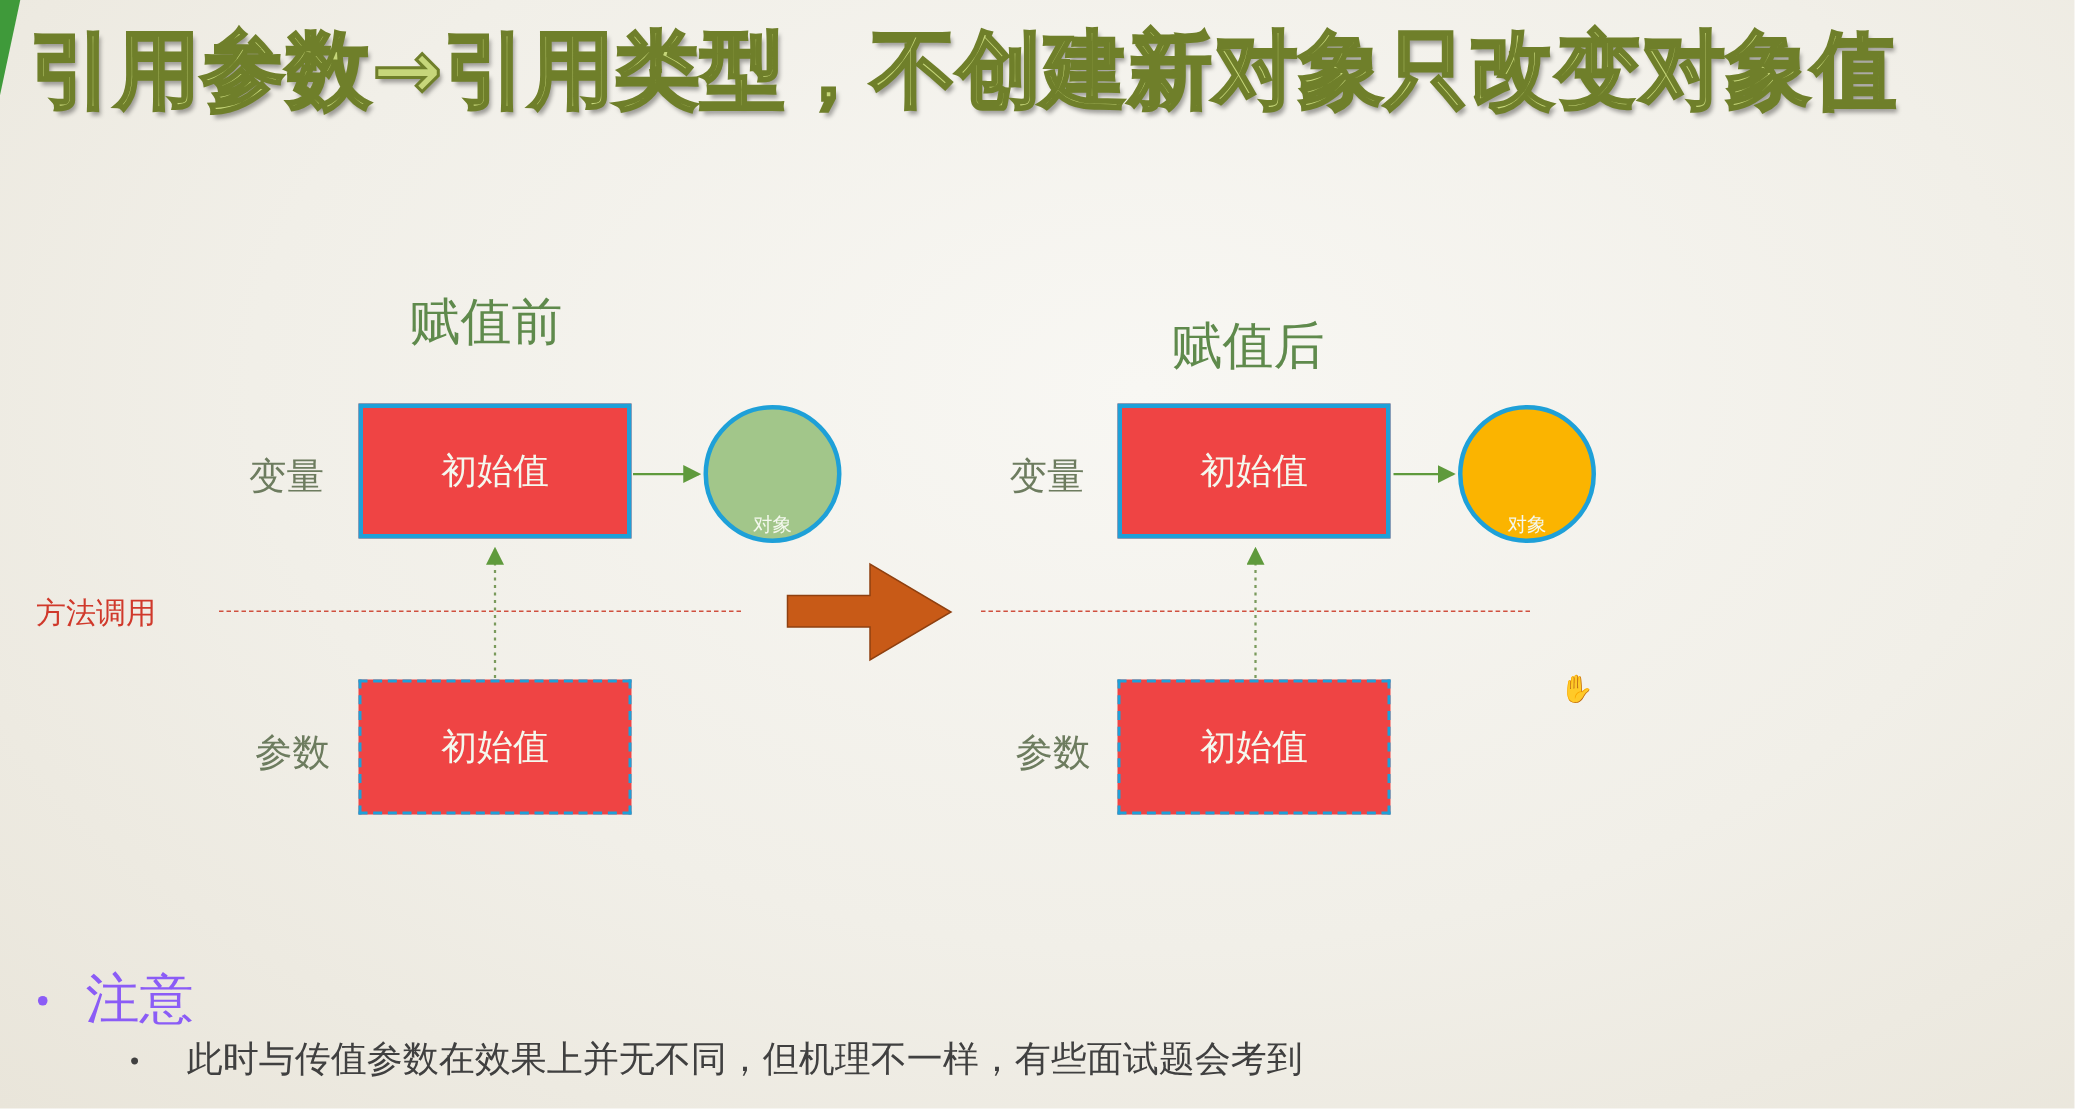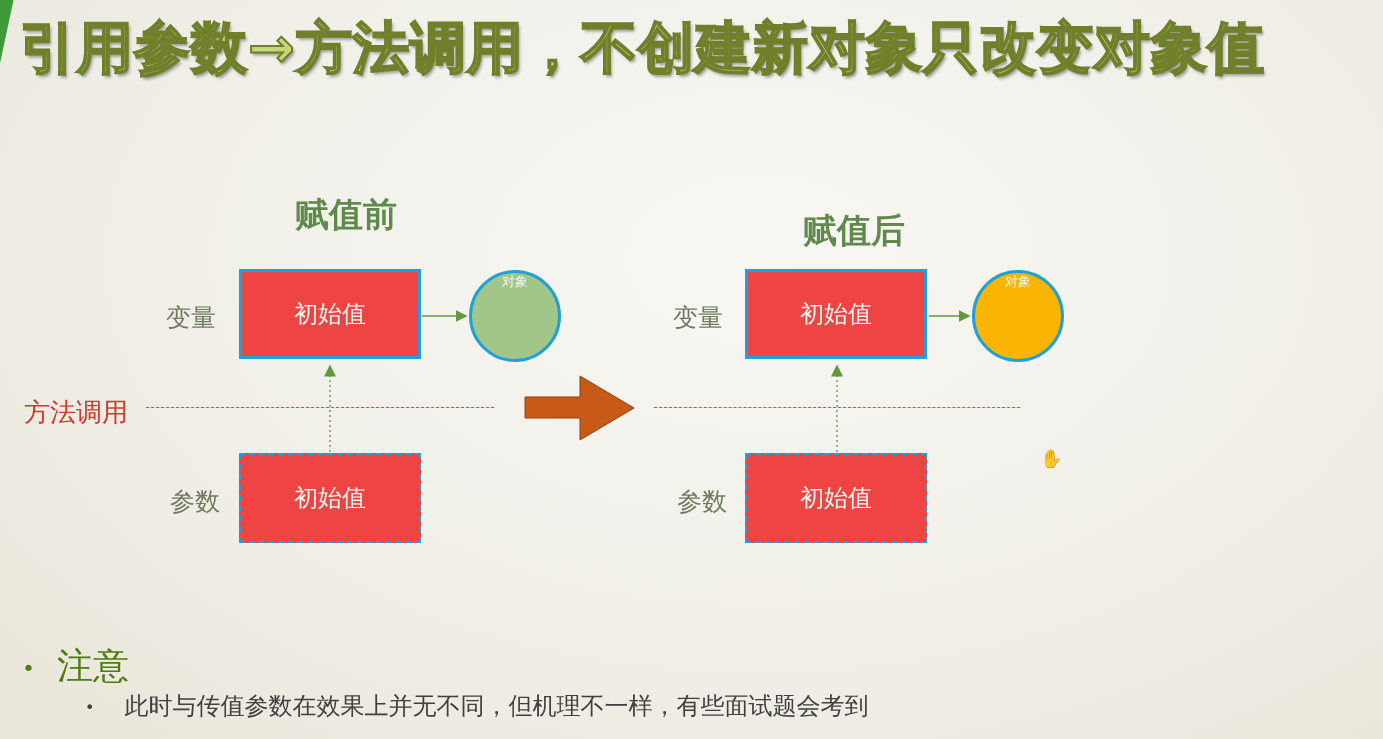--- a/index.html
+++ b/index.html
@@ -14,55 +14,55 @@
   }
   .title {
     position:absolute; left:20px; top:8px; width:1363px;
     font-size:56px; font-weight:bold; letter-spacing:1px; white-space:nowrap;
     color:#c6d67a;
     -webkit-text-stroke:2px #6f7f2a;
     text-shadow: 2px 3px 3px rgba(0,0,0,0.35);
     line-height:80px;
   }
   .heading {
-    position:absolute; font-size:34px; color:#5f8a4c; font-weight:bold;margin-left:22px;
+    position:absolute; font-size:34px; color:#5f8a4c; font-weight:normal;
   }
   .label { position:absolute; font-size:25px; color:#6d7c5f; }
-  .label-red { position:absolute; font-size:26px; color:#d0392b; }
+  .label-red { position:absolute; font-size:20px; color:#d0392b; }
   .box {
     position:absolute; width:182px; height:90px; background:#ef4444;
     border:3px solid #1ea0d8; box-sizing:border-box;
     display:flex; align-items:center; justify-content:center;
     color:#f4f8ee; font-size:24px;
   }
   .box.dashed { border:2.5px dashed #1ea0d8; }
   .circle {
     position:absolute; width:92px; height:92px; border-radius:50%;
     border:3px solid #1ea0d8; box-sizing:border-box;
-    display:flex; align-items:flex-start; justify-content:center;
+    display:flex; align-items:flex-end; justify-content:center;
     color:#f4f8ee; font-size:13px;
   }
   .hline {
     position:absolute; height:0; border-top:1.5px dashed #d0503f;
   }
   svg.overlay { position:absolute; left:0; top:0; }
   .bullet-main {
-    position:absolute; left:22px; top:642px; font-size:36px; color:#4d7c0f;
+    position:absolute; left:22px; top:642px; font-size:36px; color:#8b5cf6;
   }
   .bullet-main .dot, .bullet-sub .dot { display:inline-block; }
   .bullet-sub {
     position:absolute; left:85px; top:690px; font-size:24px; color:#404040;
   }
   .cursor { position:absolute; left:1040px; top:448px; font-size:18px; }
 </style>
 </head>
 <body>
 
 <div class="corner-bar"></div>
-<div class="title">引用参数→方法调用，不创建新对象只改变对象值</div>
+<div class="title">引用参数→引用类型，不创建新对象只改变对象值</div>
 
 <div class="heading" style="left:273px;top:192px;">赋值前</div>
 <div class="label" style="left:166px;top:301px;">变量</div>
 <div class="box" style="left:239px;top:269px;">
   <span>初始值</span>
 </div>
 <div class="circle" style="left:469px;top:270px;background:#a2c68a;">
   <span>对象</span>
 </div>
 <div class="label-red" style="left:24px;top:395px;">方法调用</div>

